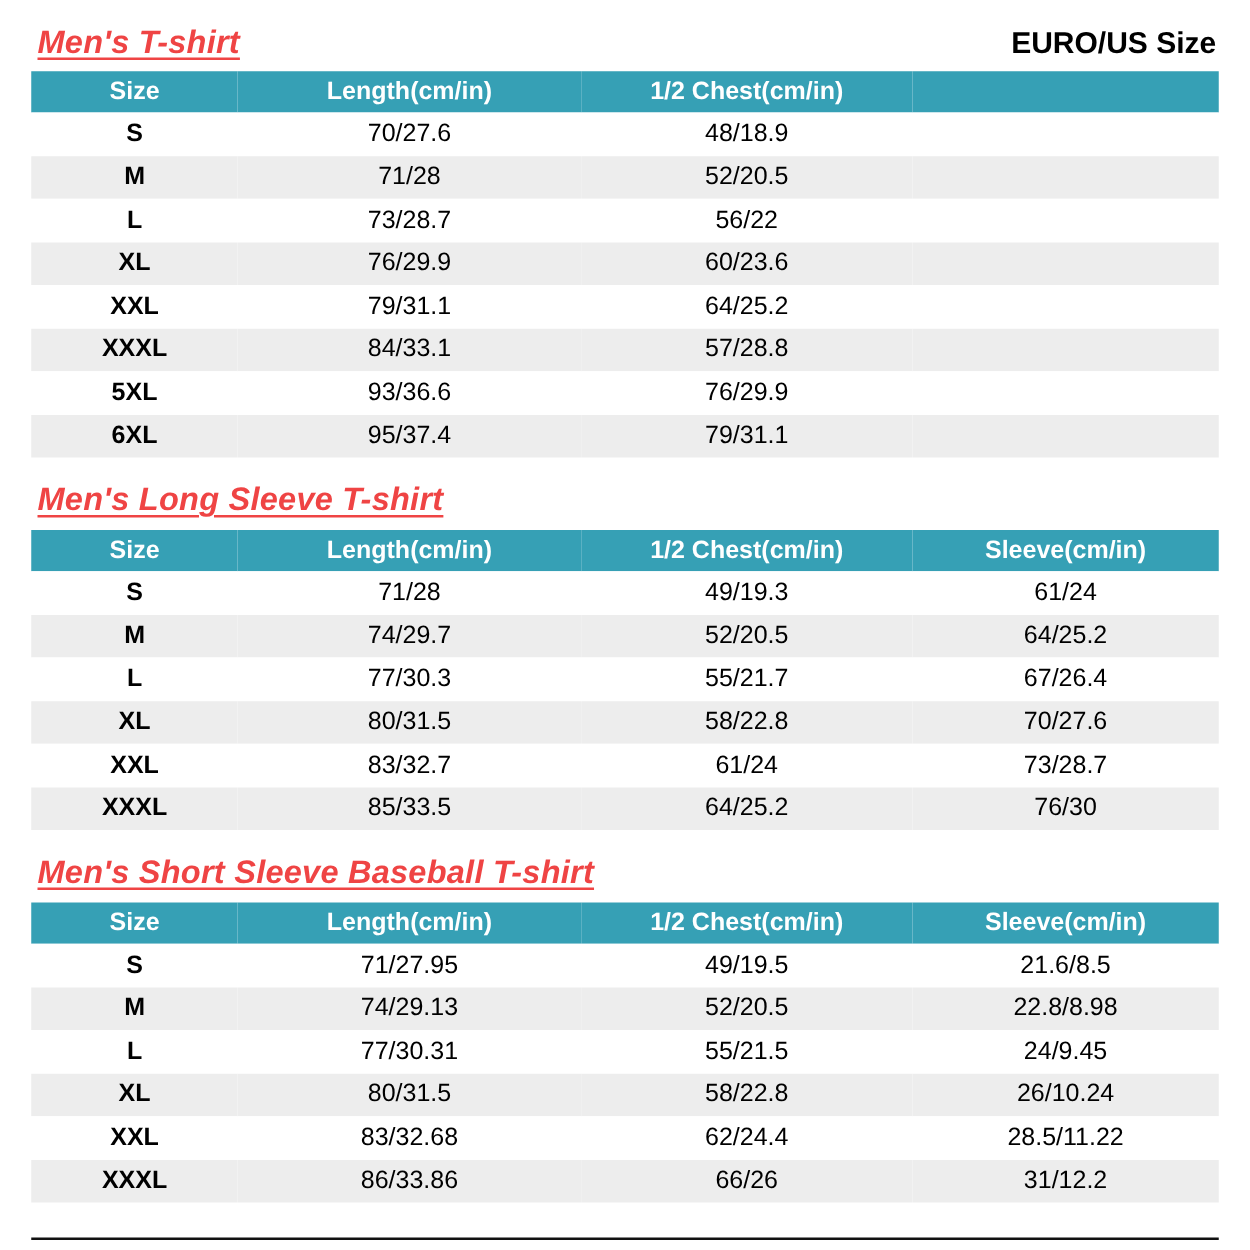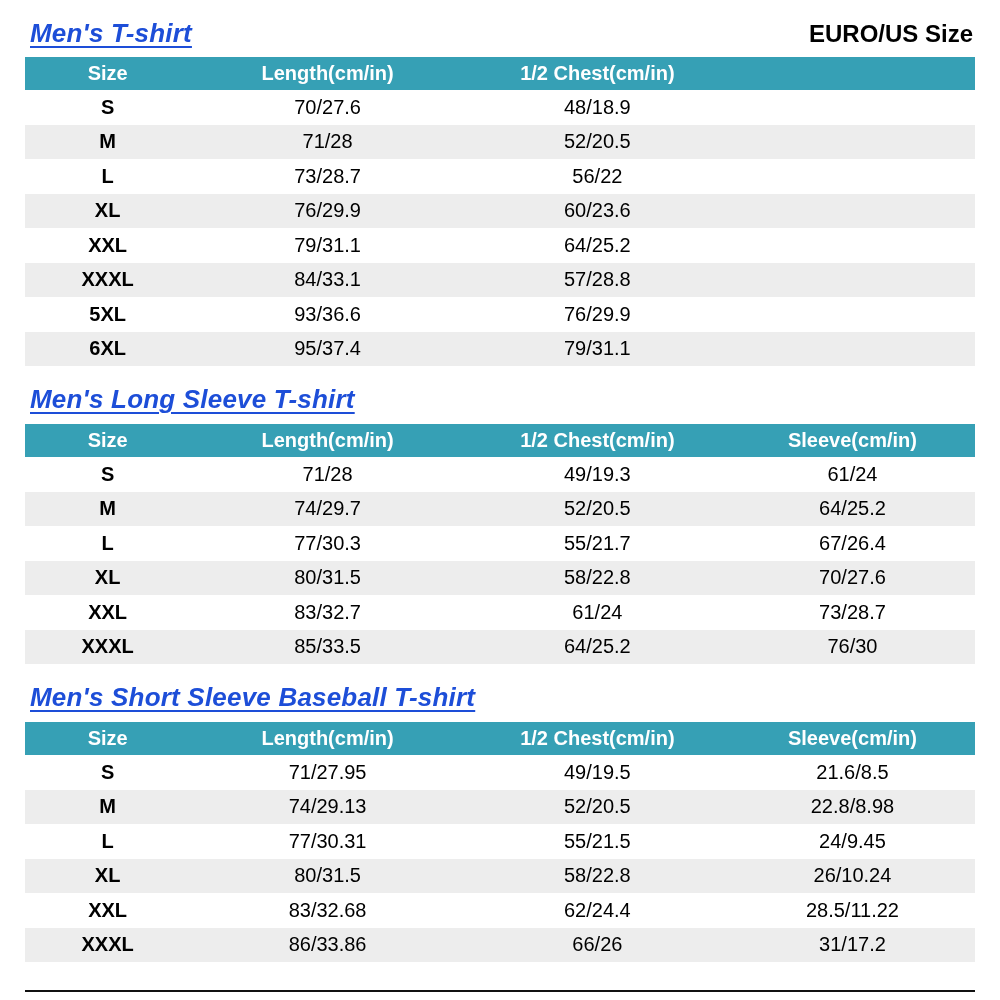--- a/index.html
+++ b/index.html
@@ -28,21 +28,21 @@
     align-items: baseline;
     margin: 2px 0 8px 0;
   }
   .title {
     font-size: 26px;
     font-weight: 800;
     font-style: italic;
     text-decoration: underline;
     text-decoration-thickness: 2px;
     text-underline-offset: 4px;
-    color: #1d4ed8;
+    color: #ef4444;
     letter-spacing: 0.2px;
     padding-left: 5px;
   }
   .section-title {
     margin: 14px 0 9px 0;
   }
   .region-label {
     font-size: 24px;
     font-weight: 700;
     color: #000000;
@@ -264,20 +264,20 @@
         <tr>
           <td class="size-cell">XXL</td>
           <td class="value-cell">83/32.68</td>
           <td class="value-cell">62/24.4</td>
           <td class="value-cell">28.5/11.22</td>
         </tr>
         <tr>
           <td class="size-cell">XXXL</td>
           <td class="value-cell">86/33.86</td>
           <td class="value-cell">66/26</td>
-          <td class="value-cell">31/17.2</td>
+          <td class="value-cell">31/12.2</td>
         </tr>
       </tbody>
   </table>
 
   <div class="bottom-line"></div>
 
 </div>
 
 </body></html>

